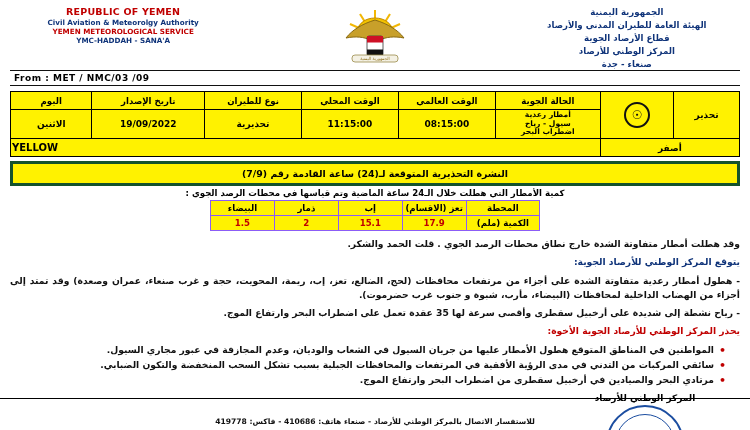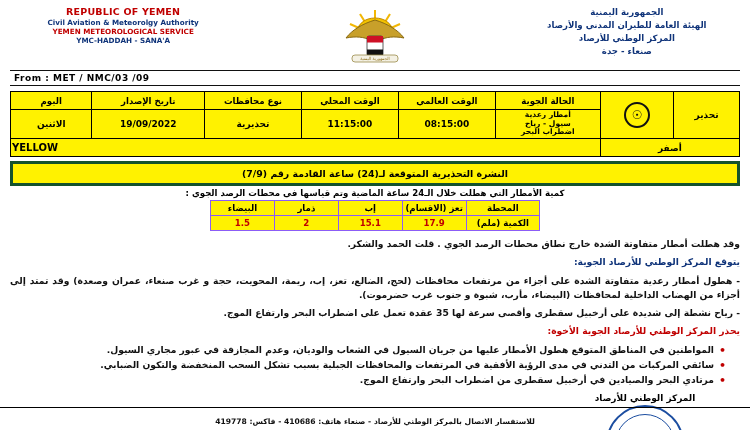--- a/index.html
+++ b/index.html
@@ -194,37 +194,38 @@
     width:58px;height:58px;border-radius:50%;
     border:1px solid #1b4da0;
     display:flex;align-items:center;justify-content:center;
     font-size:6px;color:#1b4da0;text-align:center;line-height:1.2;
     font-weight:bold;
   }
   .footer{
     position:absolute;
     left:0;right:0;bottom:4px;
     border-top:1px solid #000;
-    padding-top:9px;
+    padding-top:18px;
     text-align:center;
     font-size:7.6px;
     font-weight:bold;
     color:#111;
   }
 </style>
 </head>
 <body>
 
 <div class="page">
 
   <div class="header">
 
     <div class="hdr-col">
       <div class="hdr-ar">الجمهورية اليمنية</div>
       <div class="hdr-ar">الهيئة العامة للطيران المدني والأرصاد</div>
+      <div class="hdr-ar">قطاع الأرصاد الجوية</div>
       <div class="hdr-ar">المركز الوطني للأرصاد</div>
       <div class="hdr-ar">صنعاء - جدة</div>
     </div>
 
     <div class="emblem">
       <svg width="86" height="58" viewBox="0 0 86 58" aria-hidden="true">
 
         <g stroke="#f2b705" stroke-width="2">
           <line x1="43" y1="4" x2="43" y2="14"></line>
           <line x1="28" y1="8" x2="33" y2="16"></line>
@@ -260,21 +261,21 @@
         <tr>
       <td class="warn-label" rowspan="2" style="width:8%">تحذير</td>
       <td class="logo-cell" rowspan="2" style="width:9%">
         <div class="logo-wrap">
               <div class="circ">☉</div>
             </div>
       </td>
       <td class="hd" style="width:13%">الحالة الجوية</td>
       <td class="hd" style="width:12%">الوقت العالمي</td>
       <td class="hd" style="width:12%">الوقت المحلي</td>
-      <td class="hd" style="width:12%">نوع محافظات</td>
+      <td class="hd" style="width:12%">نوع للطيران</td>
       <td class="hd" style="width:14%">تاريخ الإصدار</td>
       <td class="hd" style="width:10%">اليوم</td>
     </tr>
     <tr>
       <td class="val" style="line-height:1.15;font-size:7.6px">
         <span>أمطار رعدية</span><br>
         <span>سيول - رياح</span><br>
         <span>اضطراب البحر</span>
       </td>
       <td class="val">08:15:00</td>

